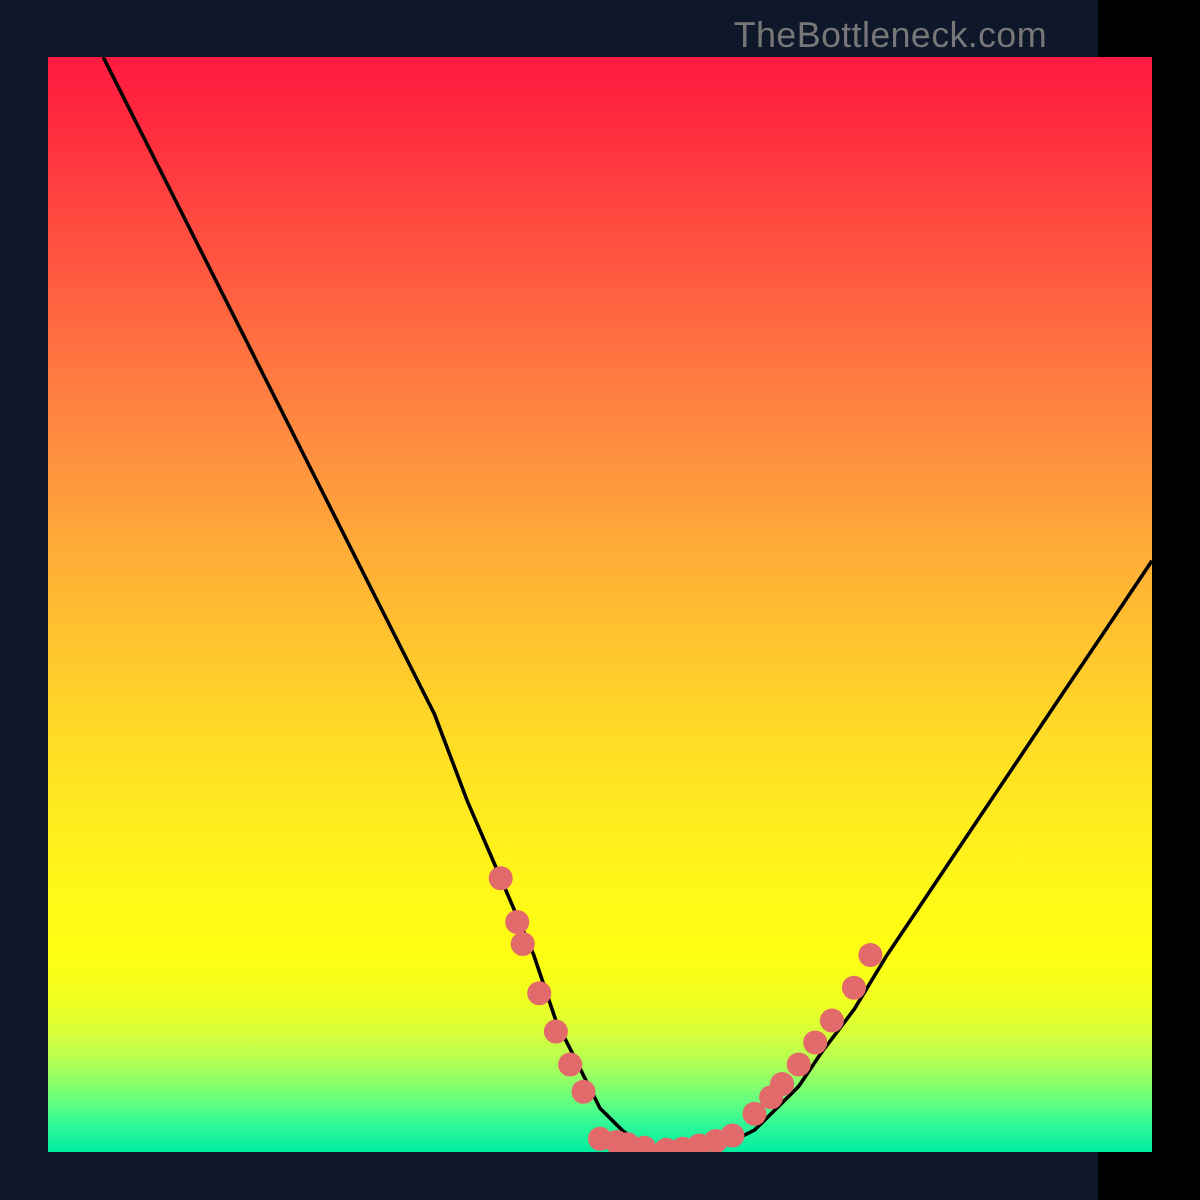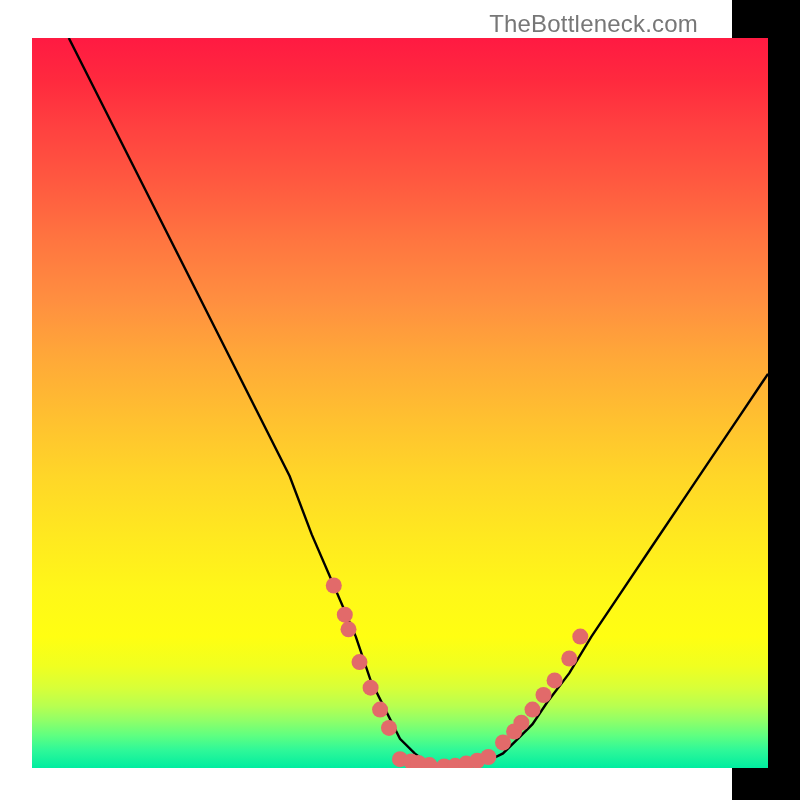--- a/index.html
+++ b/index.html
@@ -10,21 +10,21 @@
     background: #000;
     overflow: hidden;
     font-family: Arial, Helvetica, sans-serif;
   }
   .frame {
     position: absolute;
     top: 0;
     left: 0;
     width: 732px;
     height: 800px;
-    background: #ffffff;
+    background: #0f172a;
   }
   .plot-area {
     position: absolute;
     top: 38px;
     left: 32px;
     width: 736px;
     height: 730px;
     background: linear-gradient(to bottom,
       #ff1a42 0%,
       #ff2a3e 6%,

